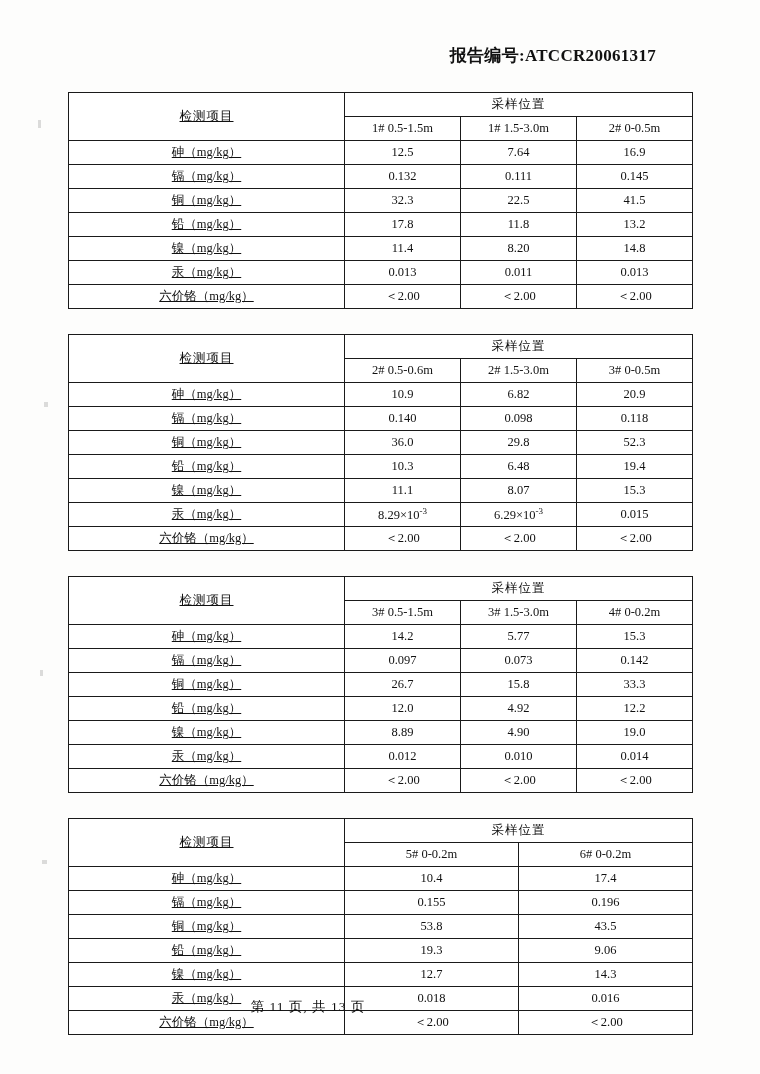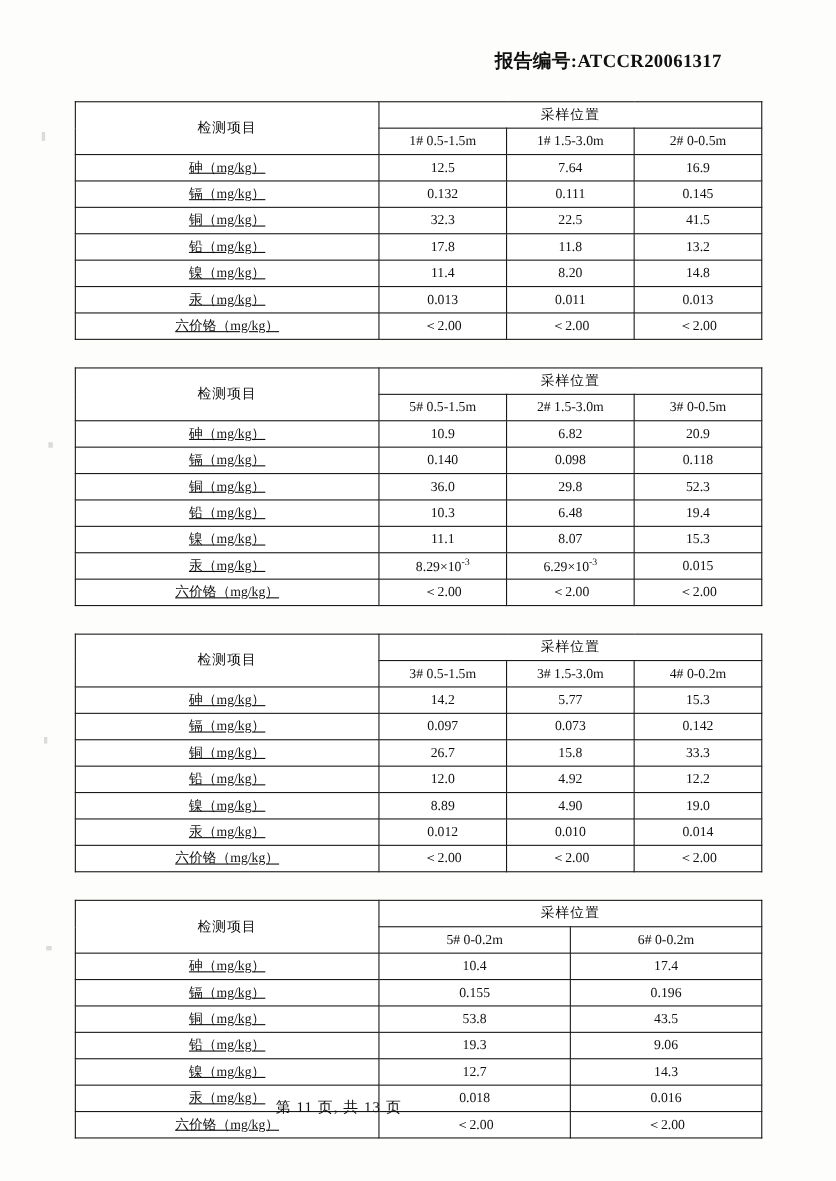--- a/index.html
+++ b/index.html
@@ -50,20 +50,21 @@
     text-align: center;
     vertical-align: middle;
     font-size: 12.5px;
     height: 23px;
     padding: 0 2px;
     font-family: "Liberation Serif", "DejaVu Serif", serif;
   }
   td.item-head {
     font-size: 13px;
     letter-spacing: 1px;
+    text-decoration: underline;
   }
   td.loc-head {
     font-size: 13px;
     letter-spacing: 1px;
   }
   td.subhead {
     font-size: 12.5px;
   }
   td.rowlabel {
     font-size: 13px;
@@ -169,21 +170,21 @@
           <col style="width: 116px;">
           <col style="width: 116px;">
           <col style="width: 116px;">
         </colgroup>
         <tbody>
           <tr>
             <td class="item-head" rowspan="2">检测项目</td>
             <td class="loc-head" colspan="3">采样位置</td>
           </tr>
           <tr>
-            <td class="subhead">5# 0.5-1.5m</td>
+            <td class="subhead">2# 0.5-0.6m</td>
             <td class="subhead">2# 1.5-3.0m</td>
             <td class="subhead">3# 0-0.5m</td>
           </tr>
           <tr>
             <td class="rowlabel">砷（mg/kg）</td>
             <td>10.9</td>
             <td>6.82</td>
             <td>20.9</td>
           </tr>
           <tr>

